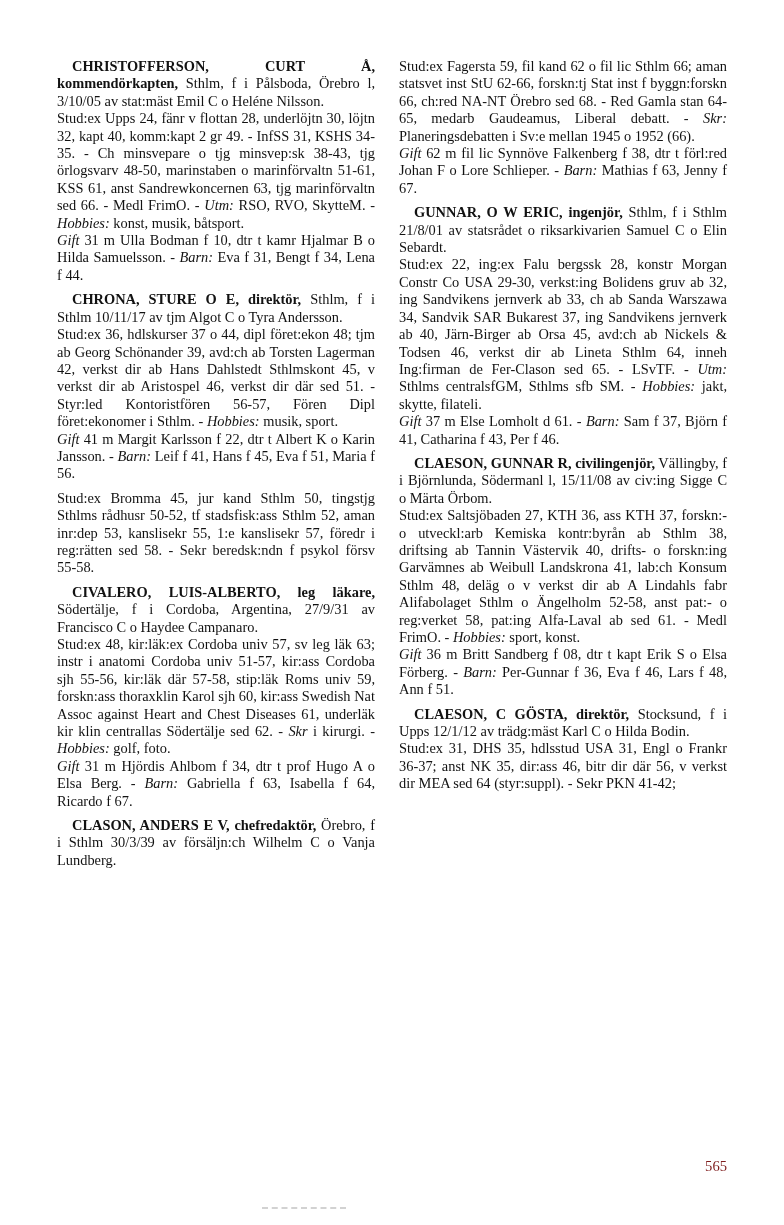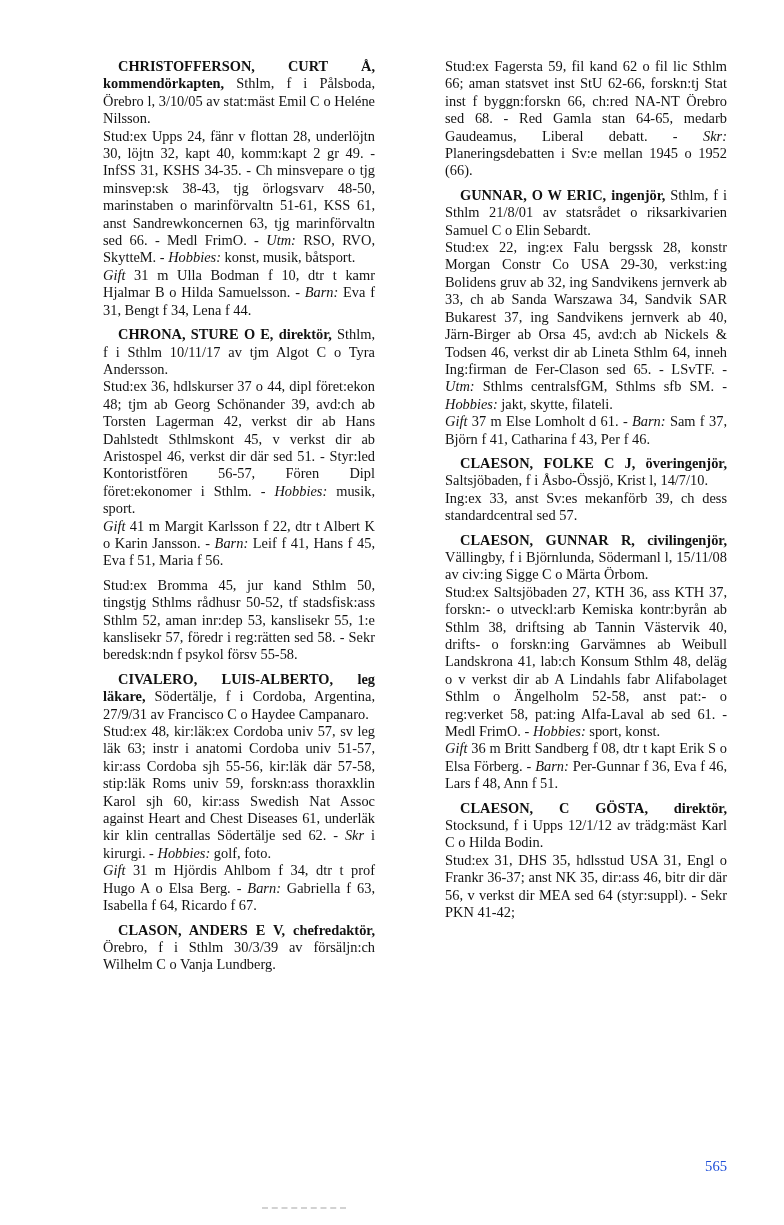--- a/index.html
+++ b/index.html
@@ -20,31 +20,31 @@
     top: 58px;
     left: 57px;
     width: 670px;
     display: flex;
     gap: 24px;
   }
   .col { text-align: justify; }
   .col-left  { width: 318px; }
   .col-right { width: 328px; }
   .entry { margin-bottom: 7px; }
-  .para { text-align: justify; margin-left: 46px; }
+  .para { text-align: justify; }
   .para-header { text-indent: 15px; }
   .b { font-weight: bold; }
   .i { font-style: italic; }
   .n { font-style: normal; }
   .page-number {
     position: absolute;
     top: 1158px;
     right: 57px;
     font-size: 14.6px;
-    color: #1d4ed8;
+    color: #7f1d1d;
   }
   .scan-artifact {
     position: absolute;
     top: 1207px;
     left: 262px;
     width: 84px;
     border-top: 2px dashed #c8c8c8;
     opacity: 0.8;
   }
 </style>
@@ -71,29 +71,26 @@
         <p class="para"><span class="n">Stud:ex 48, kir:läk:ex Cordoba univ 57, sv leg läk 63; instr i anatomi Cordoba univ 51-57, kir:ass Cordoba sjh 55-56, kir:läk där 57-58, stip:läk Roms univ 59, forskn:ass thoraxklin Karol sjh 60, kir:ass Swedish Nat Assoc against Heart and Chest Diseases 61, underläk kir klin centrallas Södertälje sed 62. - </span><span class="i">Skr</span><span class="n"> i kirurgi. - </span><span class="i">Hobbies:</span><span class="n"> golf, foto.</span></p>
         <p class="para"><span class="i">Gift</span><span class="n"> 31 m Hjördis Ahlbom f 34, dtr t prof Hugo A o Elsa Berg. - </span><span class="i">Barn:</span><span class="n"> Gabriella f 63, Isabella f 64, Ricardo f 67.</span></p>
       </div>
       <div class="entry">
         <p class="para para-header"><span class="b">CLASON, ANDERS E V, chefredaktör,</span><span class="n"> Örebro, f i Sthlm 30/3/39 av försäljn:ch Wilhelm C o Vanja Lundberg.</span></p>
       </div>
     </div>
   <div class="col col-right">
       <div class="entry">
         <p class="para"><span class="n">Stud:ex Fagersta 59, fil kand 62 o fil lic Sthlm 66; aman statsvet inst StU 62-66, forskn:tj Stat inst f byggn:forskn 66, ch:red NA-NT Örebro sed 68. - Red Gamla stan 64-65, medarb Gaudeamus, Liberal debatt. - </span><span class="i">Skr:</span><span class="n"> Planeringsdebatten i Sv:e mellan 1945 o 1952 (66).</span></p>
+        <p class="para"><span class="i">Gift</span><span class="n"> 62 m fil lic Synnöve Falkenberg f 38, dtr t förl:red Johan F o Lore Schlieper. - </span><span class="i">Barn:</span><span class="n"> Mathias f 63, Jenny f 67.</span></p>
       </div>
       <div class="entry">
         <p class="para para-header"><span class="b">GUNNAR, O W ERIC, ingenjör,</span><span class="n"> Sthlm, f i Sthlm 21/8/01 av statsrådet o riksarkivarien Samuel C o Elin Sebardt.</span></p>
         <p class="para"><span class="n">Stud:ex 22, ing:ex Falu bergssk 28, konstr Morgan Constr Co USA 29-30, verkst:ing Bolidens gruv ab 32, ing Sandvikens jernverk ab 33, ch ab Sanda Warszawa 34, Sandvik SAR Bukarest 37, ing Sandvikens jernverk ab 40, Järn-Birger ab Orsa 45, avd:ch ab Nickels &amp; Todsen 46, verkst dir ab Lineta Sthlm 64, inneh Ing:firman de Fer-Clason sed 65. - LSvTF. - </span><span class="i">Utm:</span><span class="n"> Sthlms centralsfGM, Sthlms sfb SM. - </span><span class="i">Hobbies:</span><span class="n"> jakt, skytte, filateli.</span></p>
         <p class="para"><span class="i">Gift</span><span class="n"> 37 m Else Lomholt d 61. - </span><span class="i">Barn:</span><span class="n"> Sam f 37, Björn f 41, Catharina f 43, Per f 46.</span></p>
-      </div>
-      <div class="entry">
-        <p class="para para-header"><span class="b">CLAESON, FOLKE C J, överingenjör,</span><span class="n"> Saltsjöbaden, f i Åsbo-Össjö, Krist l, 14/7/10.</span></p>
-        <p class="para"><span class="n">Ing:ex 33, anst Sv:es mekanförb 39, ch dess standardcentral sed 57.</span></p>
       </div>
       <div class="entry">
         <p class="para para-header"><span class="b">CLAESON, GUNNAR R, civilingenjör,</span><span class="n"> Vällingby, f i Björnlunda, Södermanl l, 15/11/08 av civ:ing Sigge C o Märta Örbom.</span></p>
         <p class="para"><span class="n">Stud:ex Saltsjöbaden 27, KTH 36, ass KTH 37, forskn:- o utveckl:arb Kemiska kontr:byrån ab Sthlm 38, driftsing ab Tannin Västervik 40, drifts- o forskn:ing Garvämnes ab Weibull Landskrona 41, lab:ch Konsum Sthlm 48, deläg o v verkst dir ab A Lindahls fabr Alifabolaget Sthlm o Ängelholm 52-58, anst pat:- o reg:verket 58, pat:ing Alfa-Laval ab sed 61. - Medl FrimO. - </span><span class="i">Hobbies:</span><span class="n"> sport, konst.</span></p>
         <p class="para"><span class="i">Gift</span><span class="n"> 36 m Britt Sandberg f 08, dtr t kapt Erik S o Elsa Förberg. - </span><span class="i">Barn:</span><span class="n"> Per-Gunnar f 36, Eva f 46, Lars f 48, Ann f 51.</span></p>
       </div>
       <div class="entry">
         <p class="para para-header"><span class="b">CLAESON, C GÖSTA, direktör,</span><span class="n"> Stocksund, f i Upps 12/1/12 av trädg:mäst Karl C o Hilda Bodin.</span></p>
         <p class="para"><span class="n">Stud:ex 31, DHS 35, hdlsstud USA 31, Engl o Frankr 36-37; anst NK 35, dir:ass 46, bitr dir där 56, v verkst dir MEA sed 64 (styr:suppl). - Sekr PKN 41-42;</span></p>
       </div>

